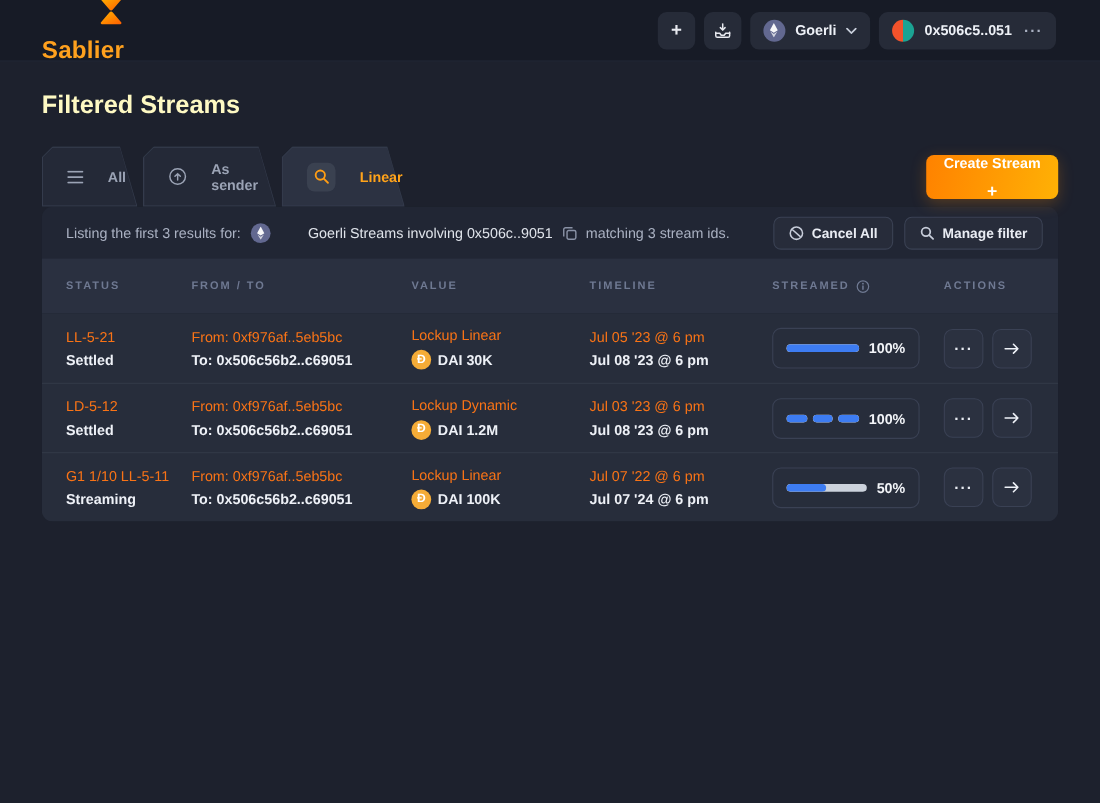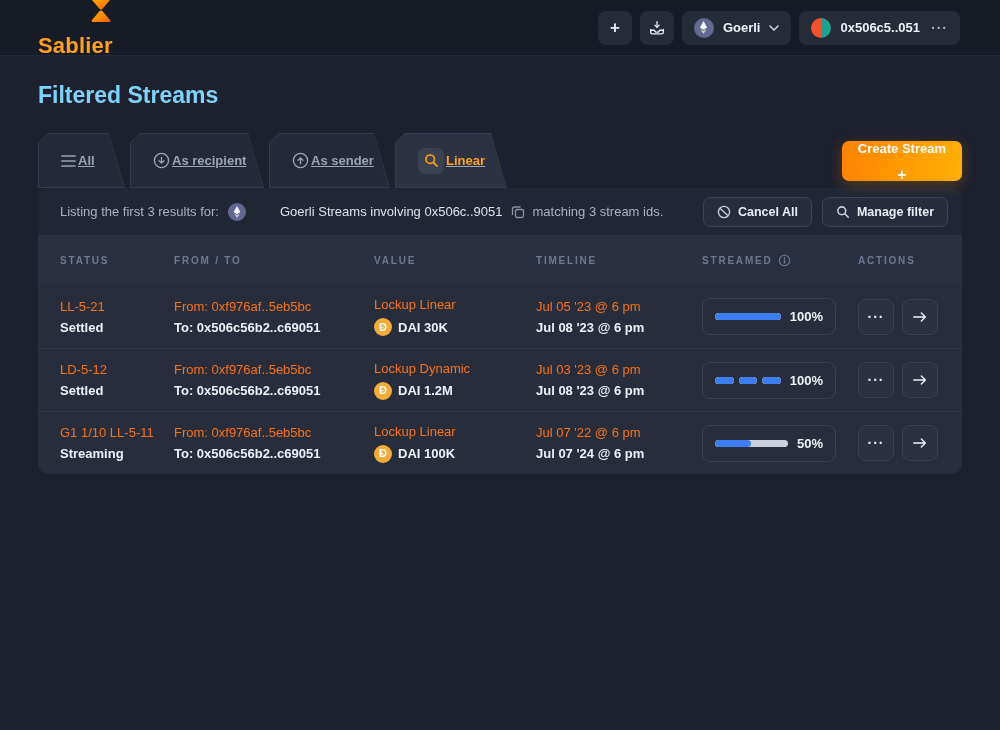--- a/index.html
+++ b/index.html
@@ -35,38 +35,38 @@
     display:flex; align-items:center; justify-content:center; flex:0 0 auto;
   }
   .avatar {
     width:20px; height:20px; border-radius:50%; flex:0 0 auto;
     background:linear-gradient(90deg,#f2522b 50%, #1ba393 50%);
   }
   .more-dots { color:#aab1c2; font-size:14px; font-weight:bold; letter-spacing:1px; margin-left:2px; }
 
   
   .content { padding:0 38px; position:relative; }
-  .page-title { margin-top:26px; font-size:23px; font-weight:bold; color:#7dd3fc; }
+  .page-title { margin-top:26px; font-size:23px; font-weight:bold; color:#fef9c3; }
 
   
   .tabs-row { position:relative; margin-top:24px; height:55px; }
   .tabs { display:flex; gap:5px; height:55px; }
   .tab { position:relative; height:55px; cursor:pointer; }
   .tab::before {
     content:''; position:absolute; inset:0; background:#343b4c;
     clip-path:polygon(0 10px, 10px 0, calc(100% - 16px) 0, 100% 100%, 0 100%);
   }
   .tab::after {
     content:''; position:absolute; inset:1px; background:#242937;
     clip-path:polygon(0 9px, 9px 0, calc(100% - 15px) 0, 100% 100%, 0 100%);
   }
   .tab.active::after { background:#2c3242; }
   .tab-inner {
     position:relative; z-index:1; height:100%; display:flex; align-items:center;
-    gap:2px; padding-left:23px; color:#9ba3b5; font-size:13px; font-weight:bold;text-decoration:underline;
+    gap:22px; padding-left:23px; color:#9ba3b5; font-size:13px; font-weight:bold;
   }
   .tab-all { width:87px; }
   .tab-recipient { width:134px; }
   .tab-sender { width:121px; }
   .tab-search { width:112px; }
   .tab.active .tab-label { color:#ffa31a; }
   .search-chip {
     width:26px; height:26px; border-radius:7px; background:#3a4150;
     display:flex; align-items:center; justify-content:center; color:#ff9d14;
   }
@@ -206,31 +206,20 @@
         <div class="tab tab-all">
           <span class="tab-inner">
             <span class="tab-icon">
               <svg width="15" height="12" viewBox="0 0 15 12" fill="none" stroke="currentColor" stroke-width="1.7" stroke-linecap="round">
                 <path d="M1 1 h13 M1 6 h13 M1 11 h13"></path>
               </svg>
             </span>
             <span class="tab-label">All</span>
           </span>
         </div>
-        <div class="tab tab-recipient">
-          <span class="tab-inner">
-            <span class="tab-icon">
-              <svg width="17" height="17" viewBox="0 0 18 18" fill="none" stroke="currentColor" stroke-width="1.4" stroke-linecap="round" stroke-linejoin="round">
-                <circle cx="9" cy="9" r="7.5"></circle>
-                  <path d="M9 5.6 v6 M6.4 9.2 L9 11.8 L11.6 9.2"></path>
-              </svg>
-            </span>
-            <span class="tab-label">As recipient</span>
-          </span>
-        </div>
         <div class="tab tab-sender">
           <span class="tab-inner">
             <span class="tab-icon">
               <svg width="17" height="17" viewBox="0 0 18 18" fill="none" stroke="currentColor" stroke-width="1.4" stroke-linecap="round" stroke-linejoin="round">
                 <circle cx="9" cy="9" r="7.5"></circle>
                   <path d="M9 12.4 v-6 M6.4 8.8 L9 6.2 L11.6 8.8"></path>
               </svg>
             </span>
             <span class="tab-label">As sender</span>
           </span>

